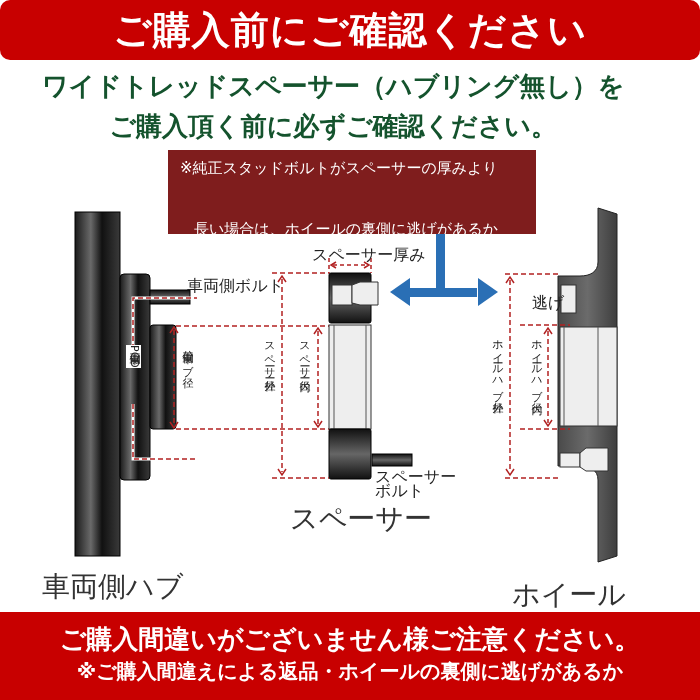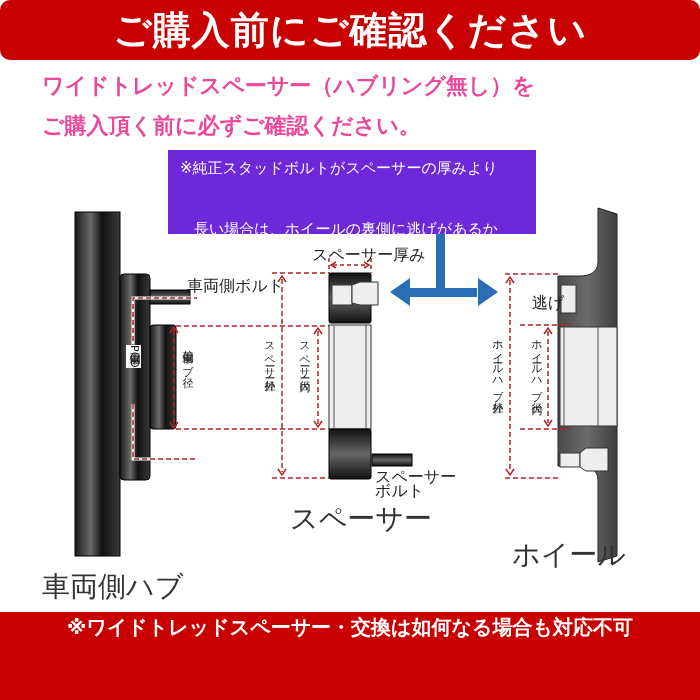--- a/index.html
+++ b/index.html
@@ -1,19 +1,19 @@
 <!DOCTYPE html>
 <html><head>
 <meta charset="utf-8">
 <style>
   html,body{margin:0;padding:0;background:#fff;}
   body{width:700px;height:700px;position:relative;overflow:hidden;font-family:"DejaVu Sans","Liberation Sans",sans-serif;}
   .top-banner{position:absolute;left:0;top:0;width:700px;height:60px;background:#c80000;color:#fff;display:flex;align-items:center;justify-content:center;font-size:38px;font-weight:bold;letter-spacing:1px;border-radius:10px;}
-  .subtitle{position:absolute;left:42px;top:66px;color:#ec4899;font-weight:bold;font-size:22px;line-height:40px;letter-spacing:0px;}
-  .notice{position:absolute;left:168px;top:150px;width:368px;height:84px;background:#6d28d9;color:#fff;font-size:15px;line-height:24px;padding:6px 0 0 12px;box-sizing:border-box;}
+  .subtitle{position:absolute;left:42px;top:66px;color:#14532d;font-weight:bold;font-size:26px;line-height:40px;letter-spacing:0px;text-align:center;}
+  .notice{position:absolute;left:168px;top:150px;width:368px;height:84px;background:#7f1d1d;color:#fff;font-size:15px;line-height:24px;padding:6px 0 0 12px;box-sizing:border-box;}
   .notice div{white-space:nowrap;}
   .bottom-banner{position:absolute;left:0;top:612px;width:700px;height:88px;background:#c80000;color:#fff;text-align:center;}
   .bottom-banner .l1{font-size:26px;font-weight:bold;margin-top:10px;line-height:34px;}
   .bottom-banner .l2{font-size:20px;font-weight:bold;line-height:30px;}
   .label-big{position:absolute;color:#333;font-size:28px;font-weight:bold;}
   .lbl{position:absolute;font-size:16px;color:#222;white-space:nowrap;}
   .vlbl{position:absolute;font-size:11px;color:#222;writing-mode:vertical-rl;letter-spacing:0px;}
   svg{position:absolute;left:0;top:0;}
 </style>
 </head>
@@ -126,17 +126,18 @@
 <div class="vlbl" style="left:296px;top:335px;">スペーサー内径</div>
 <div class="lbl" style="left:375px;top:470px;line-height:14px;">
   <div>スペーサー</div>
   <div>ボルト</div>
 </div>
 <div class="label-big" style="left:290px;top:500px;font-weight:normal;">スペーサー</div>
 
 <div class="lbl" style="left:532px;top:293px;text-align:right;">逃げ</div>
 <div class="vlbl" style="left:489px;top:332px;">ホイールハブ外径</div>
 <div class="vlbl" style="left:528px;top:332px;">ホイールハブ内径</div>
-<div class="label-big" style="left:512px;top:536px;font-weight:normal;">ホイール</div>
+<div class="label-big" style="left:512px;top:576px;font-weight:normal;">ホイール</div>
 
 <div class="bottom-banner">
-  <div class="l2">※ワイドトレッドスペーサー・交換は如何なる場合も対応不可</div>
+  <div class="l1">ご購入間違いがございません様ご注意ください。</div>
+  <div class="l2">※ご購入間違えによる返品・ホイールの裏側に逃げがあるか</div>
 </div>
 
 </body></html>

